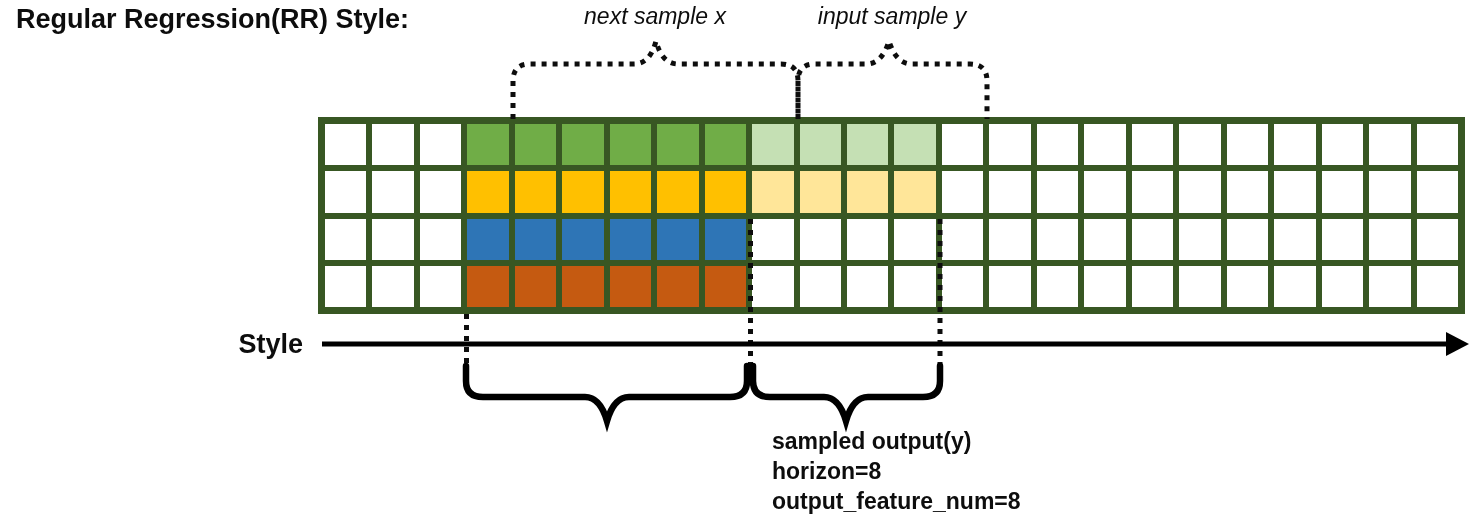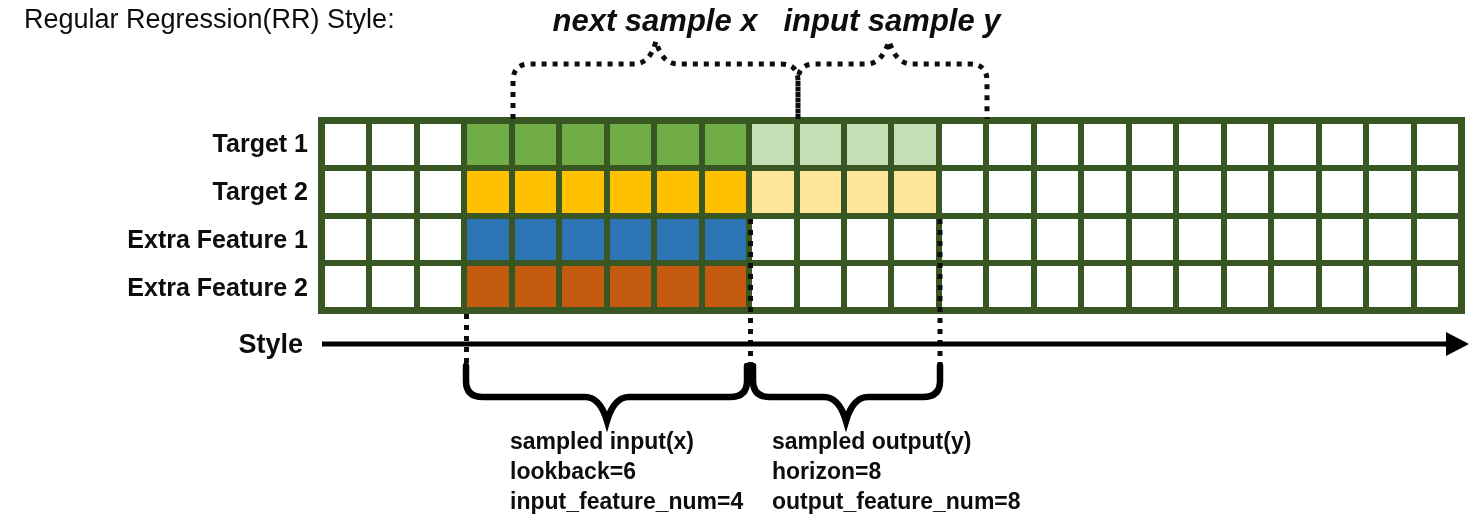--- a/index.html
+++ b/index.html
@@ -11,34 +11,34 @@
   .canvas {
     position: relative;
     width: 1476px;
     height: 516px;
     background: #ffffff;
     overflow: hidden;
     color: #0d0d0d;
   }
   .title {
     position: absolute;
-    left: 24px;
+    left: 16px;
     top: 4px;
     font-size: 27px;
-    font-weight: 400;
+    font-weight: 700;
     letter-spacing: 0px;
     white-space: nowrap;
   }
   .brace-label {
     position: absolute;
     top: 3px;
     transform: translateX(-50%);
-    font-size: 31px;
+    font-size: 23px;
     font-style: italic;
-    font-weight: 700;
+    font-weight: 400;
     white-space: nowrap;
   }
   .label-next-x { left: 655px; }
   .label-next-y { left: 892px; }
 
   .row-labels {
     position: absolute;
     left: 0;
     top: 117px;
     width: 308px;
@@ -106,26 +106,20 @@
 </head>
 <body>
 
 <div class="canvas">
 
   <div class="title">Regular Regression(RR) Style:</div>
 
   <div class="brace-label label-next-x">next sample x</div>
   <div class="brace-label label-next-y">input sample y</div>
 
-  <div class="row-labels">
-    <div class="row-label">Target 1</div>
-    <div class="row-label">Target 2</div>
-    <div class="row-label">Extra Feature 1</div>
-    <div class="row-label">Extra Feature 2</div>
-  </div>
 
   <div class="sample-grid" style="background: rgb(56, 87, 35);">
       <div class="cell" style="background: rgb(255, 255, 255);"></div>
       <div class="cell" style="background: rgb(255, 255, 255);"></div>
       <div class="cell" style="background: rgb(255, 255, 255);"></div>
       <div class="cell" style="background: rgb(112, 173, 71);"></div>
       <div class="cell" style="background: rgb(112, 173, 71);"></div>
       <div class="cell" style="background: rgb(112, 173, 71);"></div>
       <div class="cell" style="background: rgb(112, 173, 71);"></div>
       <div class="cell" style="background: rgb(112, 173, 71);"></div>
@@ -232,25 +226,20 @@
     <line x1="322" y1="344" x2="1450" y2="344" stroke="#000000" stroke-width="5"></line>
     <polygon points="1446,332 1446,356 1469,344" fill="#000000"></polygon>
 
     <path d="M 466 366 L 466 381 Q 466 397 483 397 L 585 397 Q 600 397 607 421 Q 614 397 629 397 L 730 397 Q 747 397 747 381 L 747 366" fill="none" stroke="#000000" stroke-width="6.5" stroke-linecap="round"></path>
 
     <path d="M 753 366 L 753 381 Q 753 397 770 397 L 824 397 Q 839 397 846 421 Q 853 397 868 397 L 923 397 Q 940 397 940 381 L 940 366" fill="none" stroke="#000000" stroke-width="6.5" stroke-linecap="round"></path>
   </svg>
 
   <div class="time-label">Style</div>
 
-  <div class="annot-block annot-input">
-    <div>sampled input(x)</div>
-    <div>lookback=6</div>
-    <div>input_feature_num=4</div>
-  </div>
 
   <div class="annot-block annot-output">
     <div>sampled output(y)</div>
     <div>horizon=8</div>
     <div>output_feature_num=8</div>
   </div>
 
 </div>
 
 </body></html>

